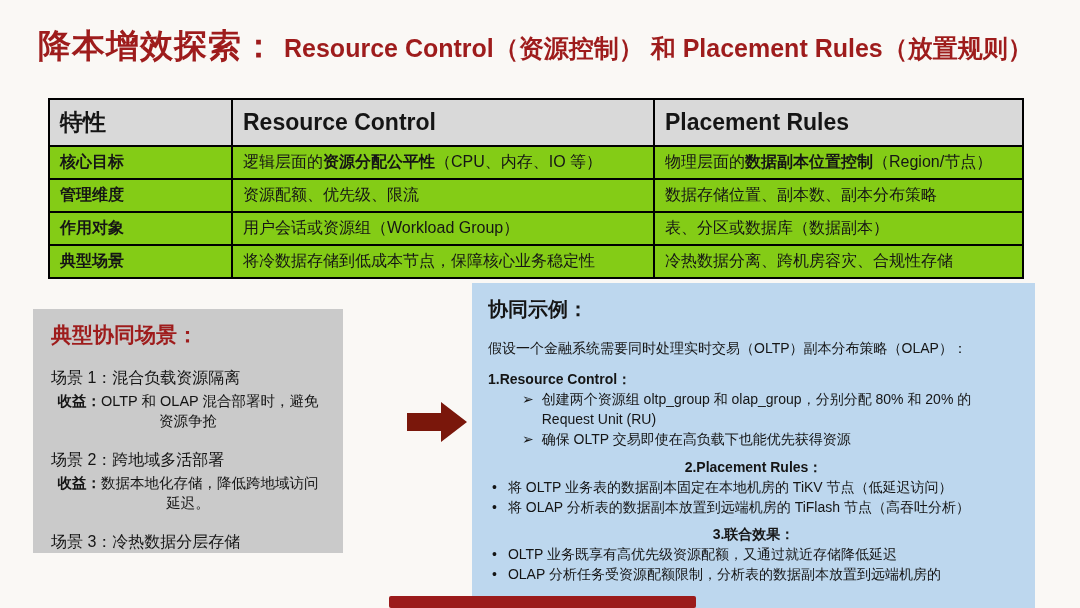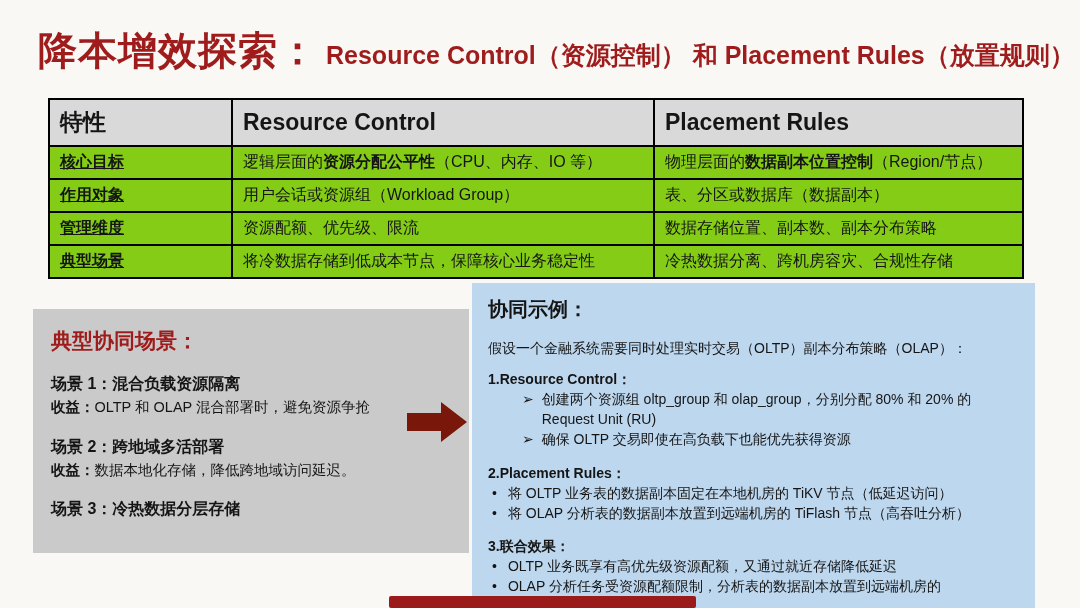--- a/index.html
+++ b/index.html
@@ -1,49 +1,49 @@
 <!DOCTYPE html>
 <html><head>
 <meta charset="utf-8">
 <style>
   html,body{margin:0;padding:0;}
   body{font-family:"Liberation Sans","DejaVu Sans",sans-serif;background:#e8e8e8;}
   .slide{position:relative;width:1080px;height:608px;background:#FAF8F5;overflow:hidden;color:#151515;}
 
   
   .title{position:absolute;left:38px;top:24px;display:flex;align-items:baseline;gap:8px;color:#9E1C1C;white-space:nowrap;}
-  .title-big{font-size:39px;font-weight:700;letter-spacing:1px;}
+  .title-big{font-size:33px;font-weight:700;letter-spacing:1px;}
   .title-rest{font-size:25px;font-weight:700;text-align:center;}
 
   
   table.cmp{position:absolute;left:48px;top:98px;width:974px;border-collapse:collapse;table-layout:fixed;background:#84cc16;}
   table.cmp col.c1{width:183px;} table.cmp col.c2{width:422px;} table.cmp col.c3{width:369px;}
   table.cmp th{background:#D9D9D9;text-align:left;font-size:23px;font-weight:700;padding:7px 10px;border:2px solid #000;height:31px;}
   table.cmp td{font-size:16px;padding:4px 10px;border:2px solid #000;height:23px;white-space:nowrap;overflow:hidden;}
-  td.rowlabel{font-weight:700;text-decoration:underline;}
+  td.rowlabel{font-weight:700;}
   .bseg{font-weight:700;}
 
   
-  .graybox{position:absolute;left:33px;top:309px;width:436px;height:244px;background:#CACACA;box-sizing:border-box;padding:18px 18px;}
+  .graybox{position:absolute;left:33px;top:309px;width:310px;height:244px;background:#CACACA;box-sizing:border-box;padding:12px 18px;}
   .gb-title{color:#9E1C1C;font-size:21px;font-weight:700;margin-bottom:6px;}
   .scene{margin-top:19px;}
-  .scene-h{font-size:16px;font-weight:700;}
-  .scene-b{font-size:14.5px;margin-top:3px;line-height:1.35;}
+  .scene-h{font-size:16px;font-weight:400;}
+  .scene-b{font-size:14.5px;margin-top:3px;line-height:1.35;text-align:center;}
   .scene-b b{font-weight:700;}
 
   
   .arrow{position:absolute;left:407px;top:400px;}
 
   
   .bluebox{position:absolute;left:472px;top:283px;width:563px;height:341px;background:#BDD7EE;box-sizing:border-box;padding:10px 16px;font-size:14px;line-height:1.42;}
   .bb-title{font-size:20px;font-weight:700;margin:2px 0 16px;}
   .bb-intro{white-space:nowrap;}
   .bb-h{font-weight:700;}
   .bb-section{margin-top:11px;}
-  .bb-section.gap{margin-top:14px;}
+  .bb-section.gap{margin-top:8px;text-align:center;}
   .bb-item{display:flex;gap:8px;}
   .bb-item.indent{margin-left:34px;}
   .bb-item.small-indent{margin-left:4px;gap:11px;}
   .bullet{flex:0 0 auto;}
 
   
   .bottombar{position:absolute;left:389px;top:596px;width:307px;height:12px;background:#9B1B1B;border-radius:2px;}
 </style>
 </head>
 <body>
@@ -68,28 +68,28 @@
         <th>Placement Rules</th>
       </tr>
     </thead>
     <tbody>
       <tr>
         <td class="rowlabel">核心目标</td>
         <td><span>逻辑层面的</span><span class="bseg">资源分配公平性</span><span>（CPU、内存、IO 等）</span></td>
         <td><span>物理层面的</span><span class="bseg">数据副本位置控制</span><span>（Region/节点）</span></td>
       </tr>
       <tr>
+        <td class="rowlabel">管理维度</td>
+        <td><span>资源配额、优先级、限流</span></td>
+        <td><span>数据存储位置、副本数、副本分布策略</span></td>
+      </tr>
+      <tr>
         <td class="rowlabel">作用对象</td>
         <td><span>用户会话或资源组（Workload Group）</span></td>
         <td><span>表、分区或数据库（数据副本）</span></td>
-      </tr>
-      <tr>
-        <td class="rowlabel">管理维度</td>
-        <td><span>资源配额、优先级、限流</span></td>
-        <td><span>数据存储位置、副本数、副本分布策略</span></td>
       </tr>
       <tr>
         <td class="rowlabel">典型场景</td>
         <td><span>将冷数据存储到低成本节点，保障核心业务稳定性</span></td>
         <td><span>冷热数据分离、跨机房容灾、合规性存储</span></td>
       </tr>
     </tbody>
   </table>
 
   <div class="graybox">

